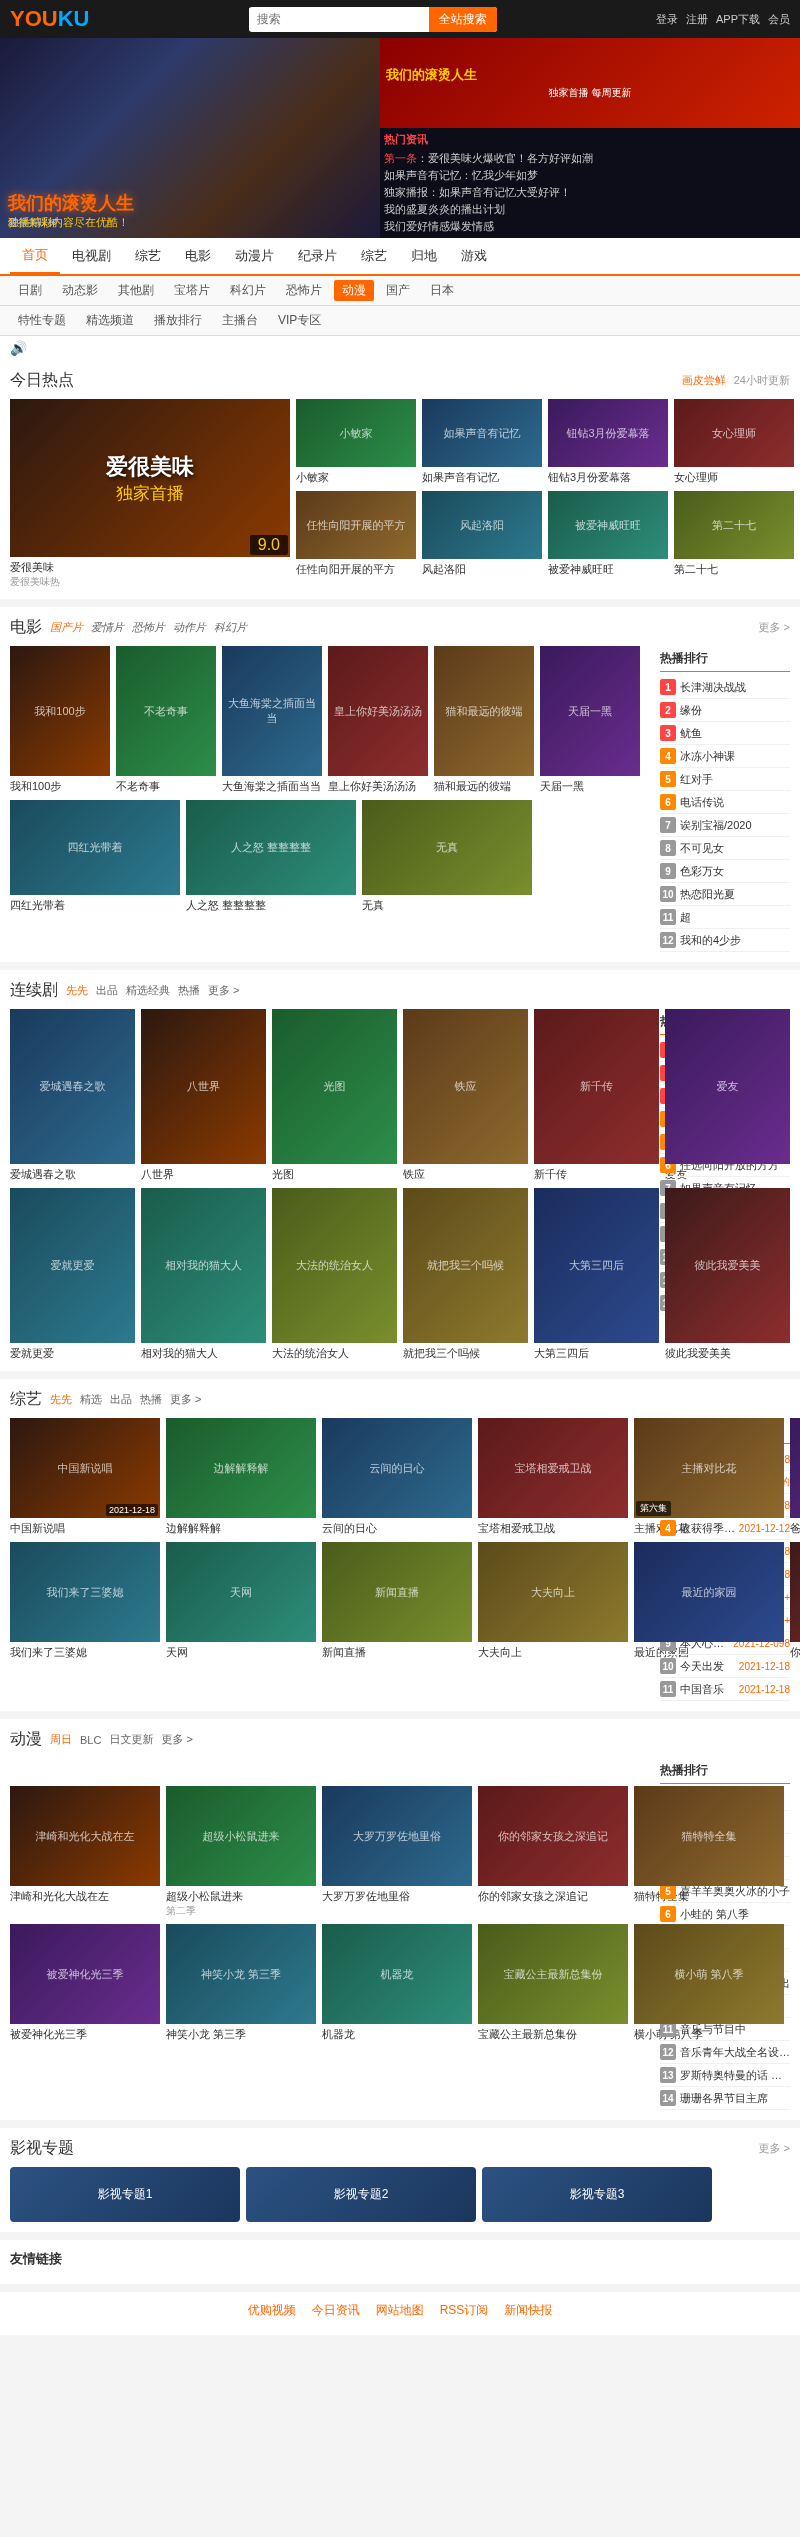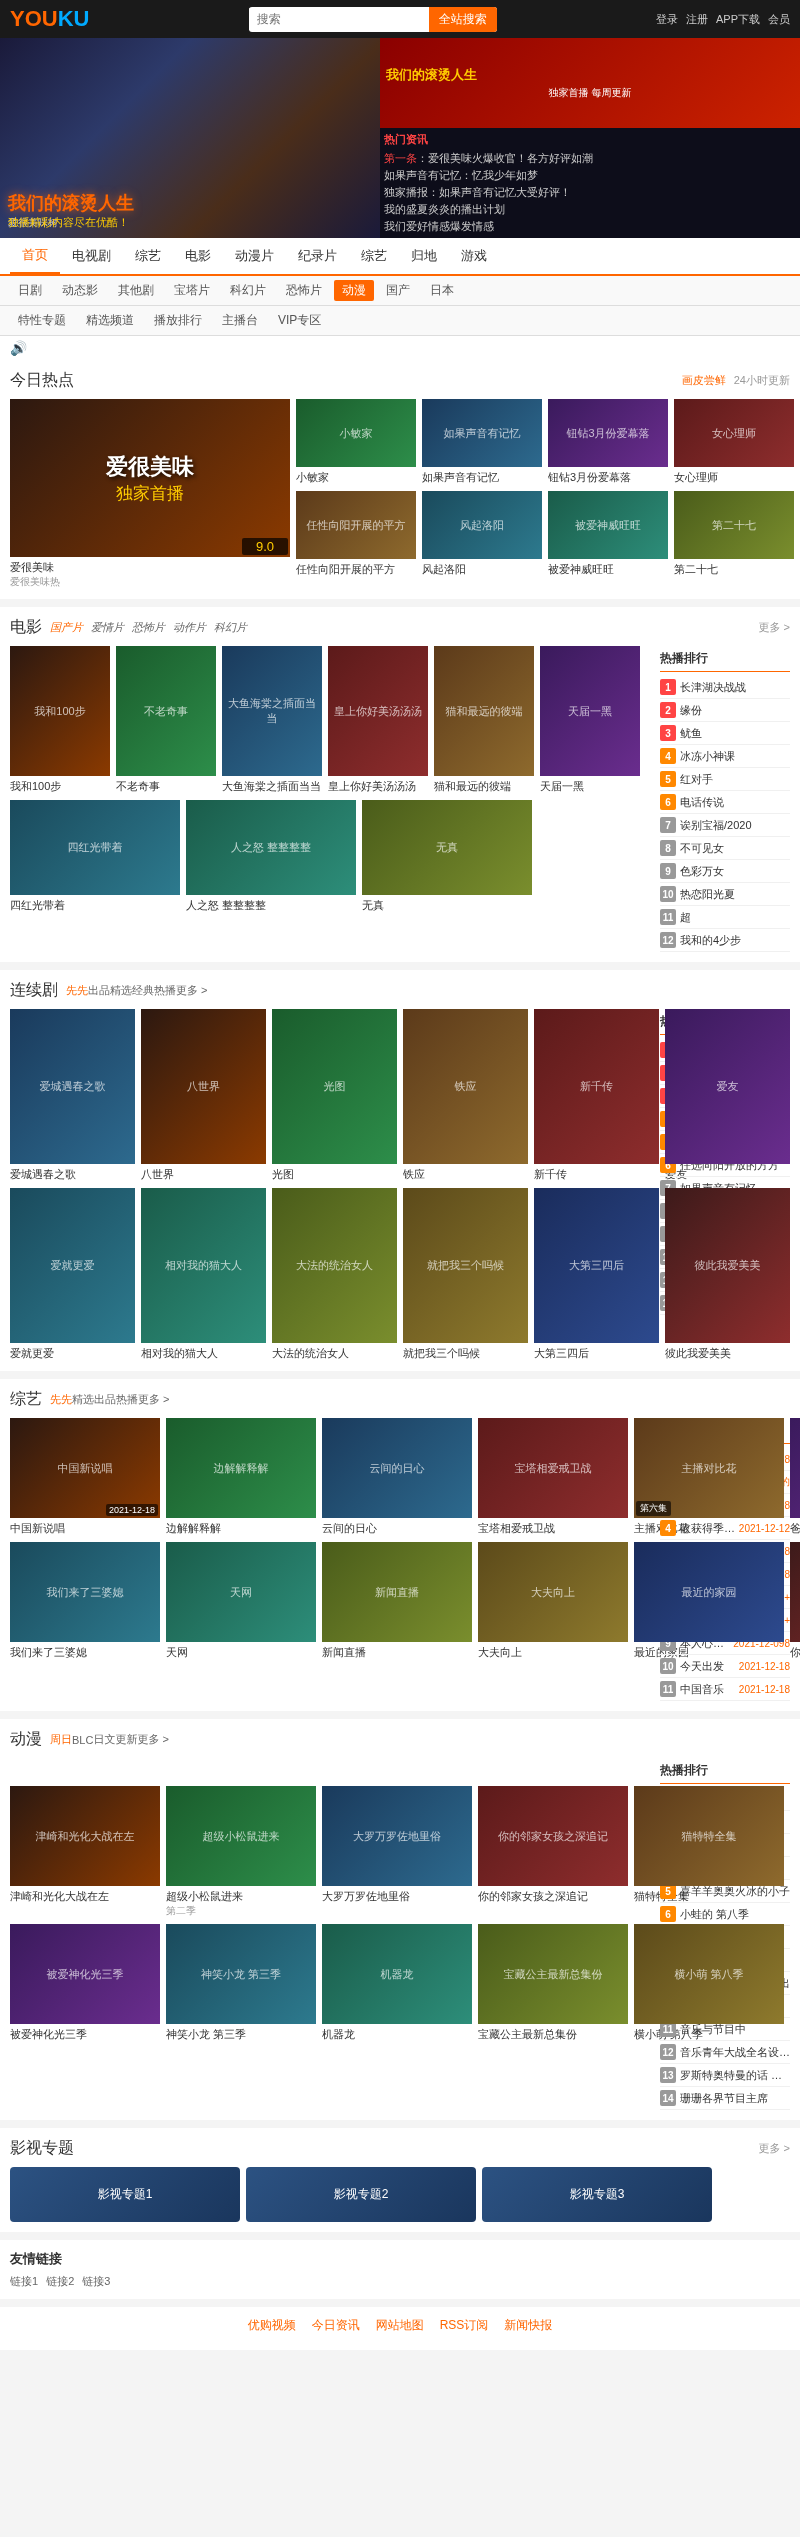--- a/index.html
+++ b/index.html
@@ -89,21 +89,21 @@
     .bg8 { background: linear-gradient(135deg, #1a5c4a, #2d8e7a); }
     .bg9 { background: linear-gradient(135deg, #4a5c1a, #7a8e2d); }
     .bg10 { background: linear-gradient(135deg, #5c4a1a, #8e7a2d); }
     .bg11 { background: linear-gradient(135deg, #1a2c5c, #2d4a8e); }
     .bg12 { background: linear-gradient(135deg, #3c1a1a, #8e2d2d); }
     
     
     .card-img-placeholder { width: 100%; height: 100%; display: flex; align-items: center; justify-content: center; color: rgba(255,255,255,0.7); font-size: 11px; text-align: center; padding: 4px; }
     
     
-    .score-badge { position: absolute; bottom: 2px; right: 2px; background: rgba(0,0,0,0.7); color: #ffcc00; font-size: 13px; padding: 1px 14px; border-radius: 2px; }
+    .score-badge { position: absolute; bottom: 2px; right: 2px; background: rgba(0,0,0,0.7); color: #ffcc00; font-size: 16px; padding: 1px 8px; border-radius: 2px; }
     .ep-badge { position: absolute; bottom: 2px; left: 2px; background: rgba(0,0,0,0.6); color: #fff; font-size: 9px; padding: 1px 4px; border-radius: 2px; }
     
     
     .url-bar { background: #fff; border: 1px solid #ddd; padding: 3px 8px; margin: 4px 10px; font-size: 11px; color: #666; border-radius: 2px; }
     
     
     .hot-label { font-size: 11px; color: #ff6600; }
     .hot-24h { font-size: 11px; color: #999; cursor: pointer; }
     
     
@@ -118,21 +118,21 @@
     
     .movie-tabs { display: flex; gap: 8px; font-size: 11px; color: #666; }
     .movie-tab { cursor: pointer; font-style: italic; }
     .movie-tab:hover, .movie-tab.active { color: #ff6600; }
     .grid-row { display: flex; gap: 6px; }
     
     
     .sidebar-section-title { font-size: 12px; font-weight: bold; color: #333; padding: 4px 0; border-bottom: 1px solid #ff6600; margin-bottom: 4px; }
     
     
-    .drama-tabs { display: flex; gap: 0; font-size: 11px; color: #666; align-items: center; }
+    .drama-tabs { display: flex; gap: 8px; font-size: 11px; color: #666; align-items: center; }
     .drama-tab { cursor: pointer; }
     .drama-tab:hover, .drama-tab.active { color: #ff6600; }
     
     
     .topic-grid { display: flex; flex-wrap: wrap; gap: 6px; }
     .topic-card { width: 230px; height: 55px; background: linear-gradient(135deg, #2c5282, #1a365d); border-radius: 4px; display: flex; align-items: center; justify-content: center; color: #fff; font-size: 12px; cursor: pointer; }
     
     
     .friend-links { background: #fff; padding: 10px; }
     .friend-links-title { font-size: 13px; font-weight: bold; margin-bottom: 6px; }
@@ -914,25 +914,20 @@
     </div>
     <div class="topic-grid">
       <div class="topic-card bg1">影视专题1</div>
       <div class="topic-card bg2">影视专题2</div>
       <div class="topic-card bg3">影视专题3</div>
     </div>
   </div>
 
   <div class="friend-links">
     <div class="friend-links-title">友情链接</div>
-    <div class="friend-link-items">
-      <span class="friend-link-item">链接1</span>
-      <span class="friend-link-item">链接2</span>
-      <span class="friend-link-item">链接3</span>
-    </div>
   </div>
 
   <div class="footer">
     <div class="footer-links">
       <span class="footer-link">优购视频</span>
       <span class="footer-link">今日资讯</span>
       <span class="footer-link">网站地图</span>
       <span class="footer-link">RSS订阅</span>
       <span class="footer-link">新闻快报</span>
     </div>

